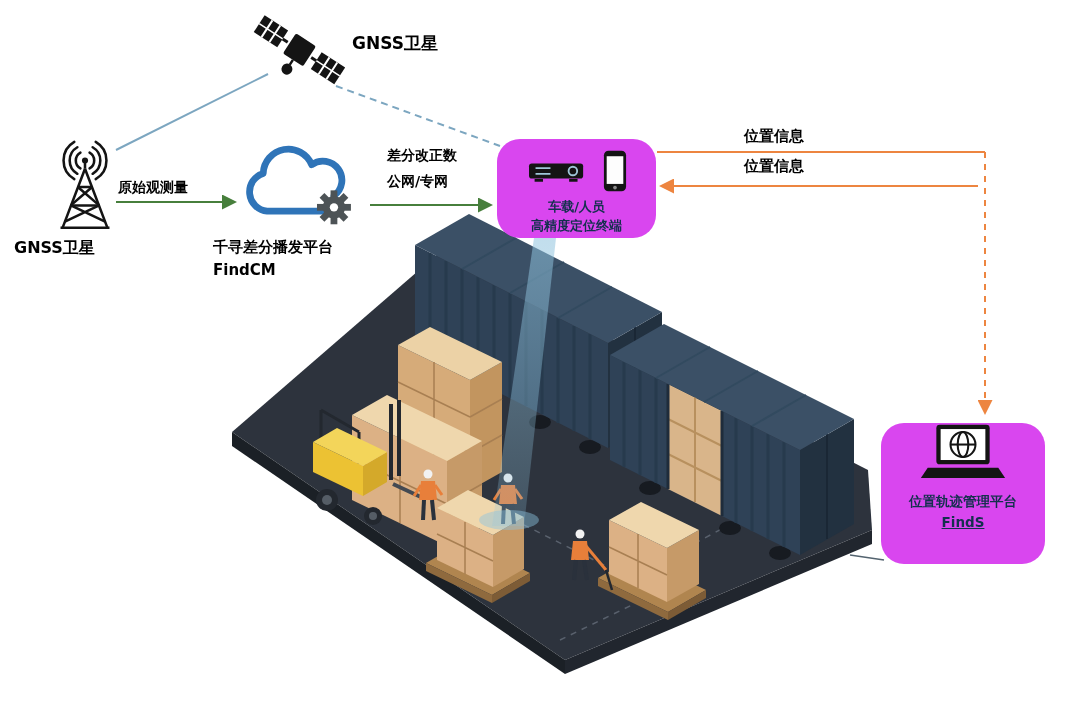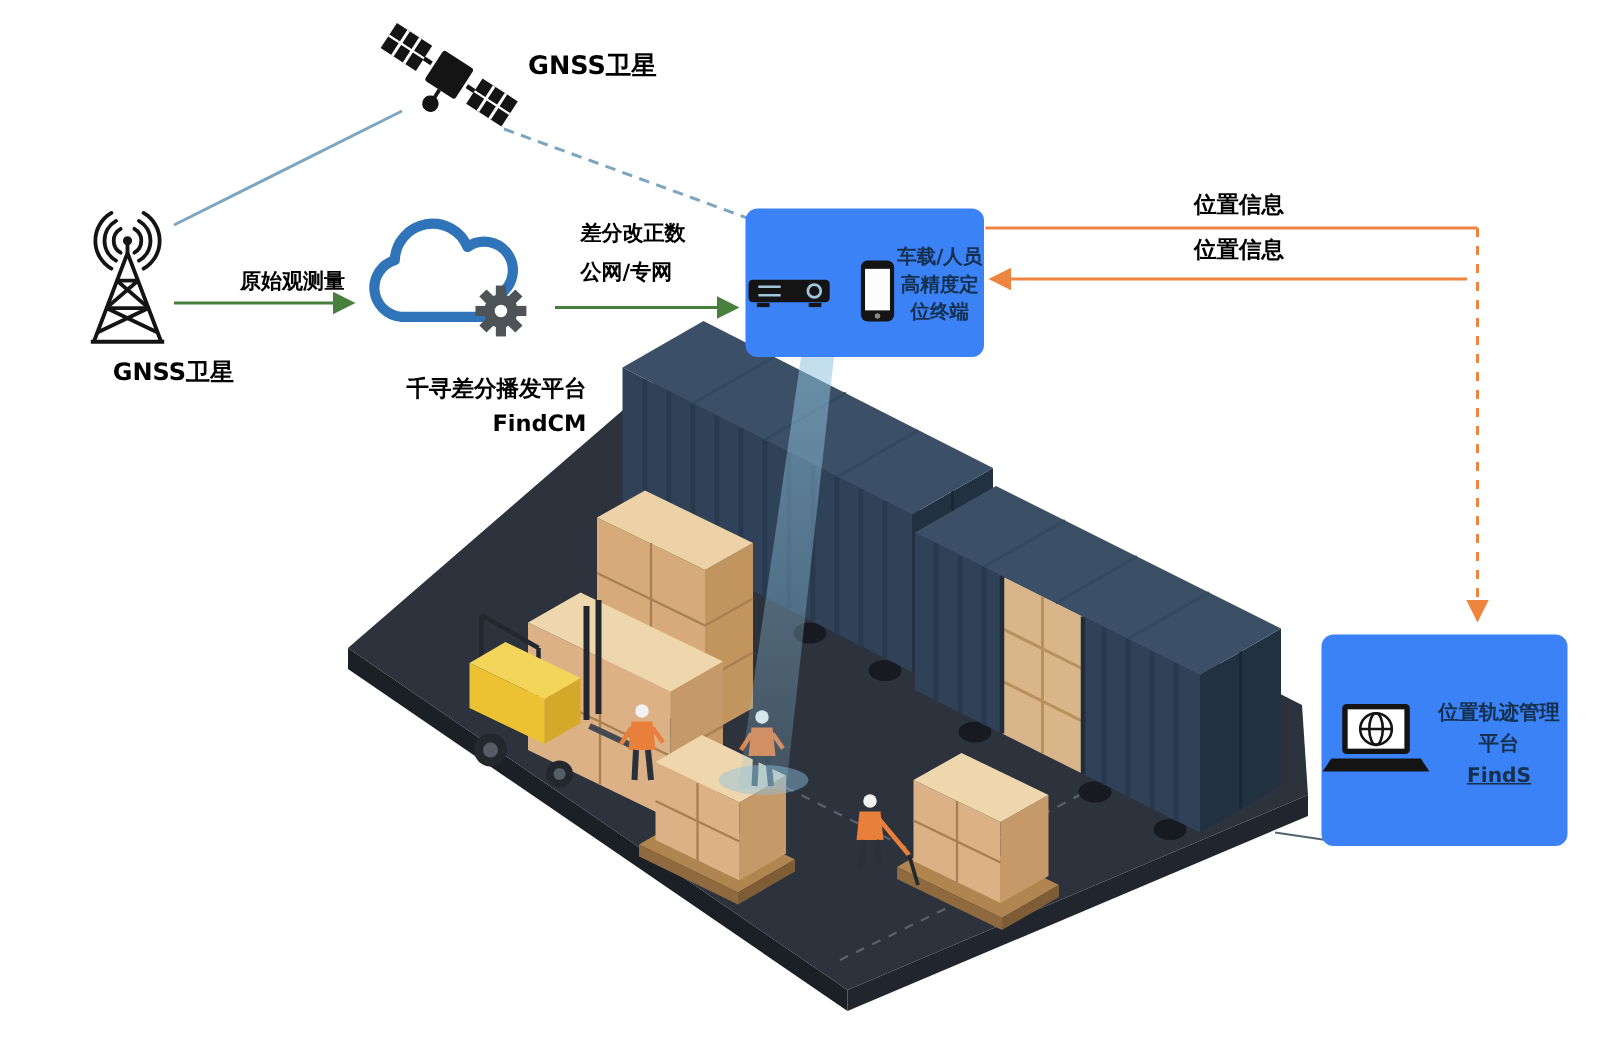--- a/index.html
+++ b/index.html
@@ -3,24 +3,24 @@
 <meta charset="utf-8">
 <style>
   html,body { margin:0; padding:0; background:#fff; }
   .canvas {
     position:relative; width:1080px; height:701px; background:#ffffff;
     font-family:"DejaVu Sans", sans-serif; overflow:hidden;
   }
   .layer { position:absolute; left:0; top:0; }
   .abs { position:absolute; }
   .lbl { position:absolute; font-weight:700; color:#000000; }
-  .center { text-align:right; }
+  .center { text-align:left; }
   .bluebox {
-    position:absolute; background:#3b82f6; border-radius:8px;
-    display:flex; flex-direction:row; align-items:center; box-sizing:border-box;
+    position:absolute; background:#d946ef; border-radius:23px;
+    display:flex; flex-direction:column; align-items:center; box-sizing:border-box;
   }
   .box-text { font-weight:700; color:#14304e; text-align:center; }
   .terminal-text { font-size:13px; line-height:1.45; margin-top:5px; }
   .finds-text { font-size:13.5px; line-height:1.55; margin-top:6px; }
   .icon-row { display:flex; align-items:center; gap:16px; margin-top:10px; }
   .u { text-decoration:underline; }
 </style>
 </head>
 <body>
 
@@ -222,21 +222,21 @@
           <rect x="-3.5" y="-17.5" width="7" height="8" transform="rotate(180)"></rect>
           <rect x="-3.5" y="-17.5" width="7" height="8" transform="rotate(225)"></rect>
           <rect x="-3.5" y="-17.5" width="7" height="8" transform="rotate(270)"></rect>
           <rect x="-3.5" y="-17.5" width="7" height="8" transform="rotate(315)"></rect>
         </g>
         <circle r="11.5" fill="#4d5356"></circle>
         <circle r="4.3" fill="#ffffff"></circle>
       </g>
     </svg>
   </div>
-  <div class="lbl center" style="left:213px; top:236px; width:178px; font-size:15px; line-height:1.5;margin-top:12px;">
+  <div class="lbl center" style="left:213px; top:236px; width:178px; font-size:15px; line-height:1.5;">
     <div>千寻差分播发平台</div>
     <div>FindCM</div>
   </div>
 
   <div class="bluebox" style="left:497px; top:139px; width:159px; height:99px;">
     <div class="icon-row">
       <svg width="60" height="28" viewBox="0 0 62 30">
         <rect x="1" y="7" width="58" height="16" rx="3" fill="#141414"></rect>
         <path d="M8,12 L24,12 M8,18 L24,18" stroke="#9fc6d9" stroke-width="1.8"></path>
         <circle cx="48" cy="15" r="4.6" fill="none" stroke="#9fc6d9" stroke-width="2"></circle>

